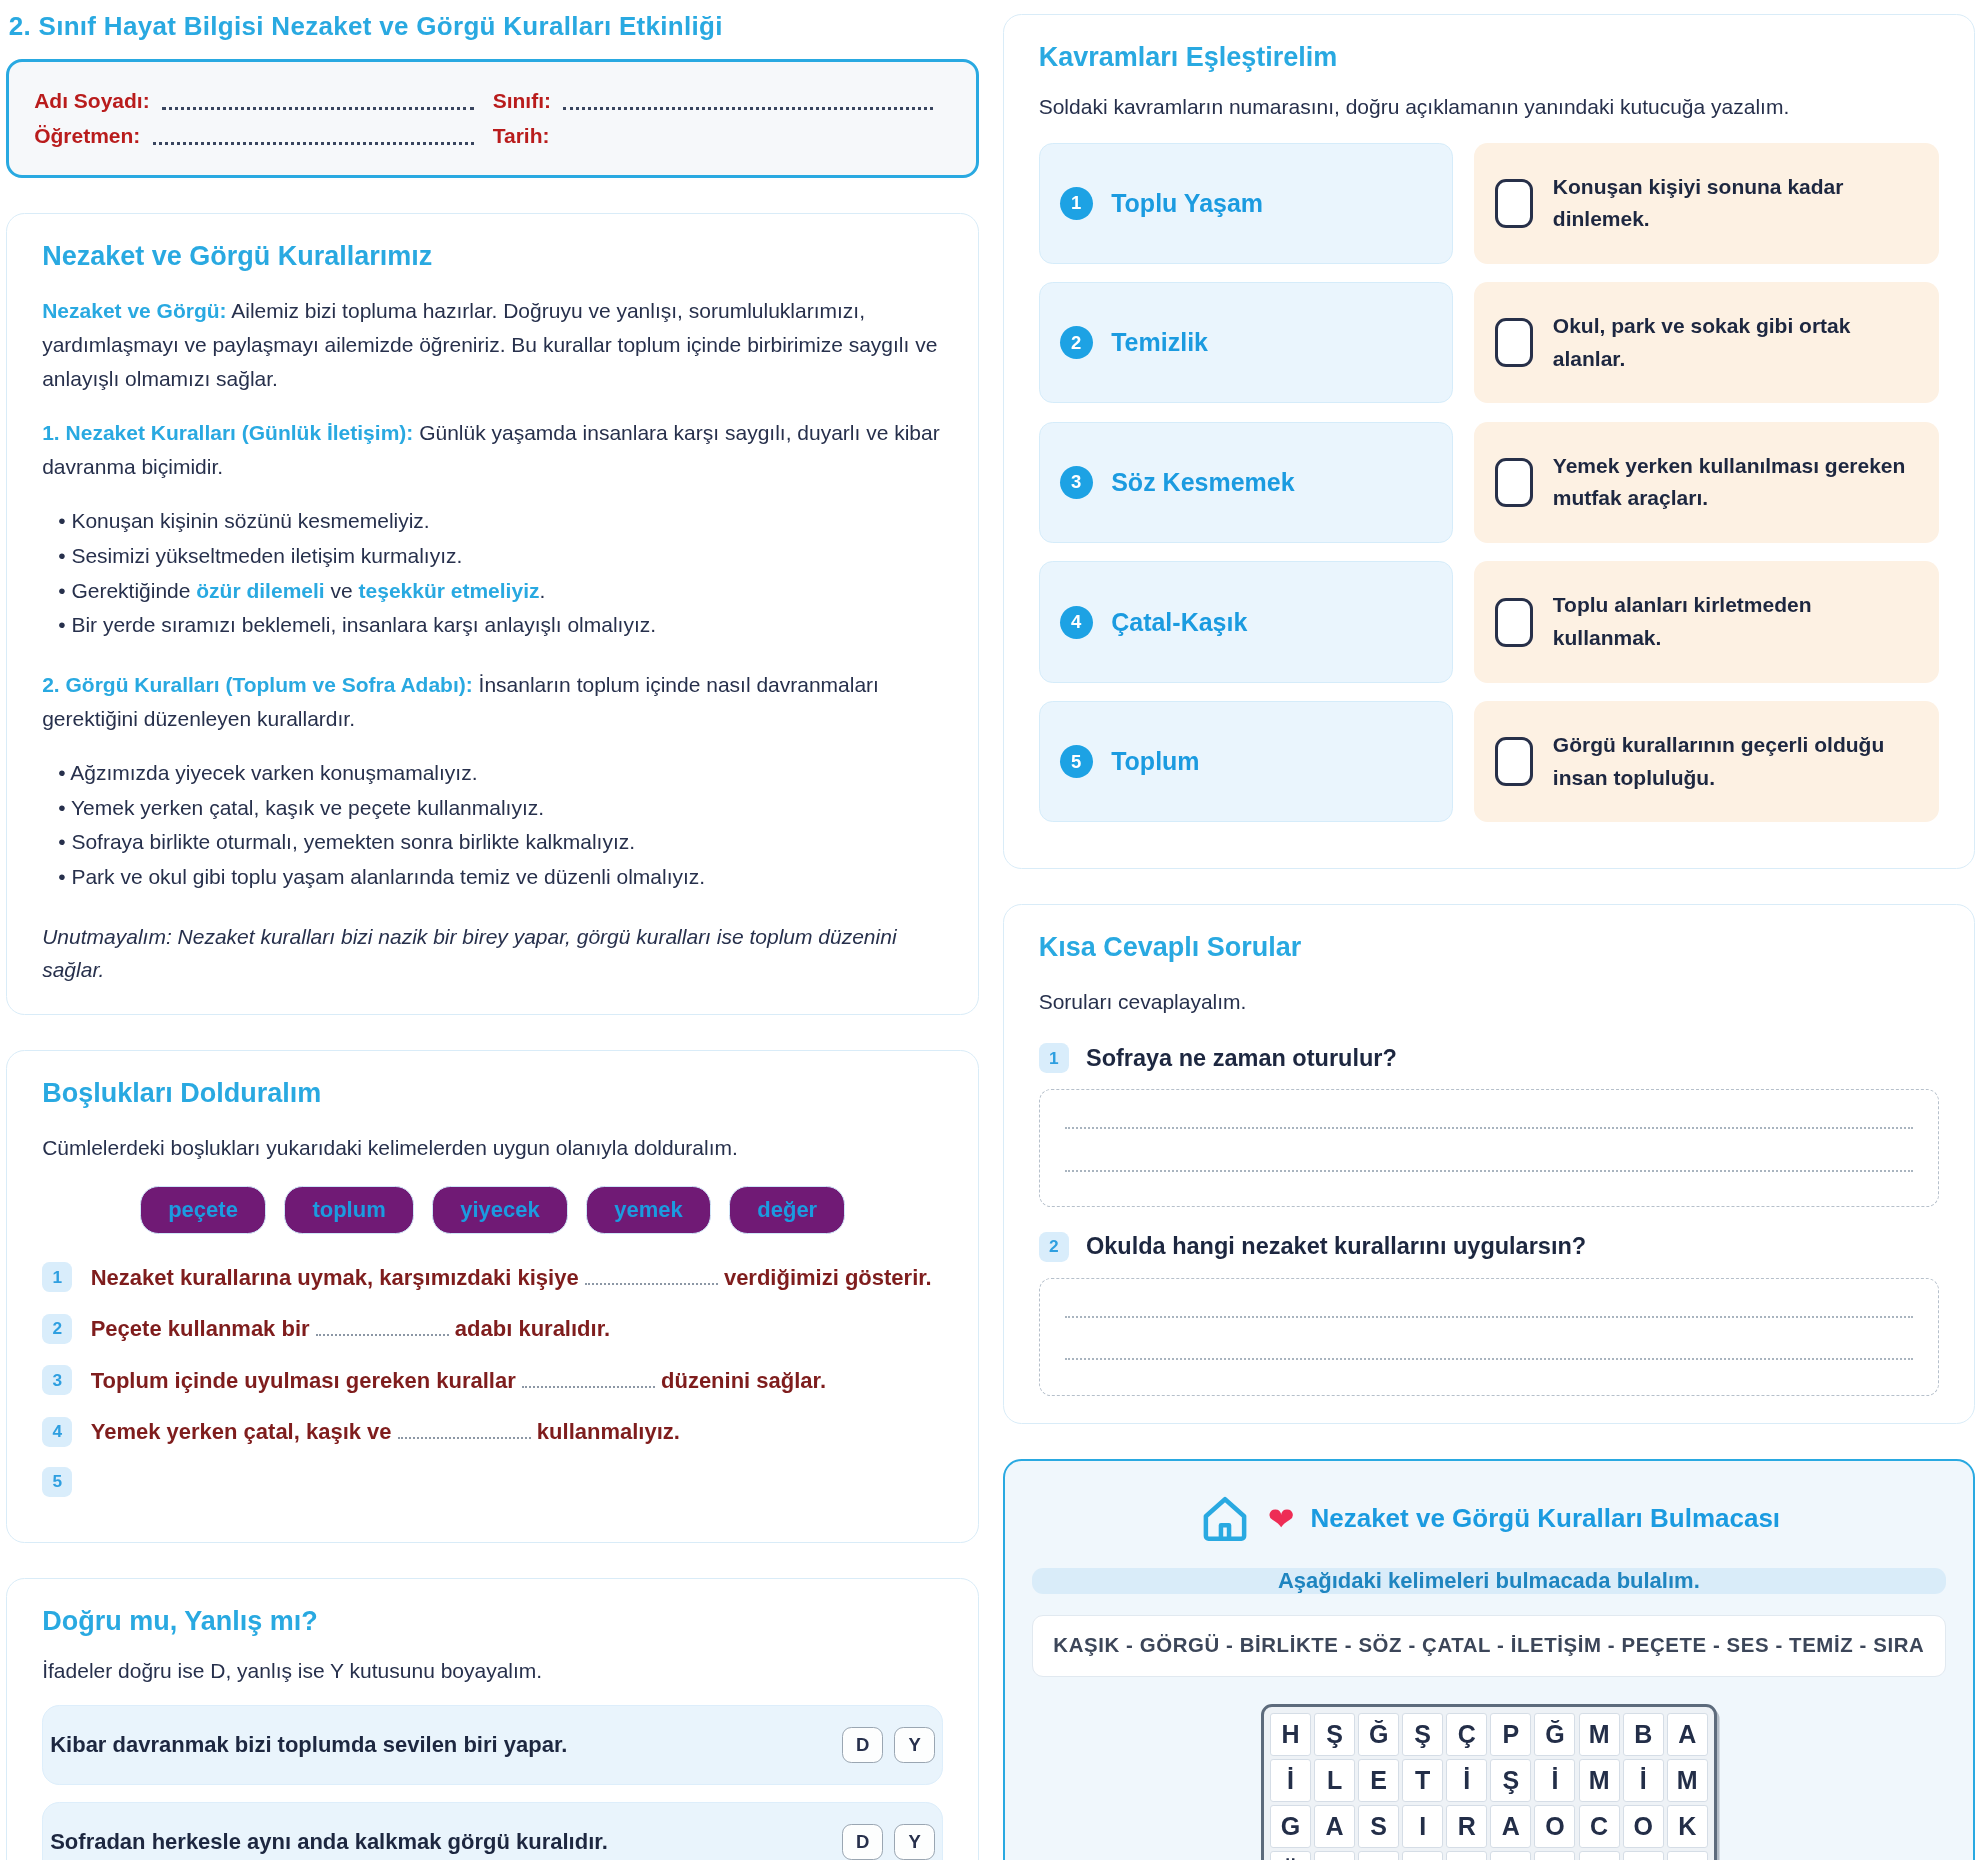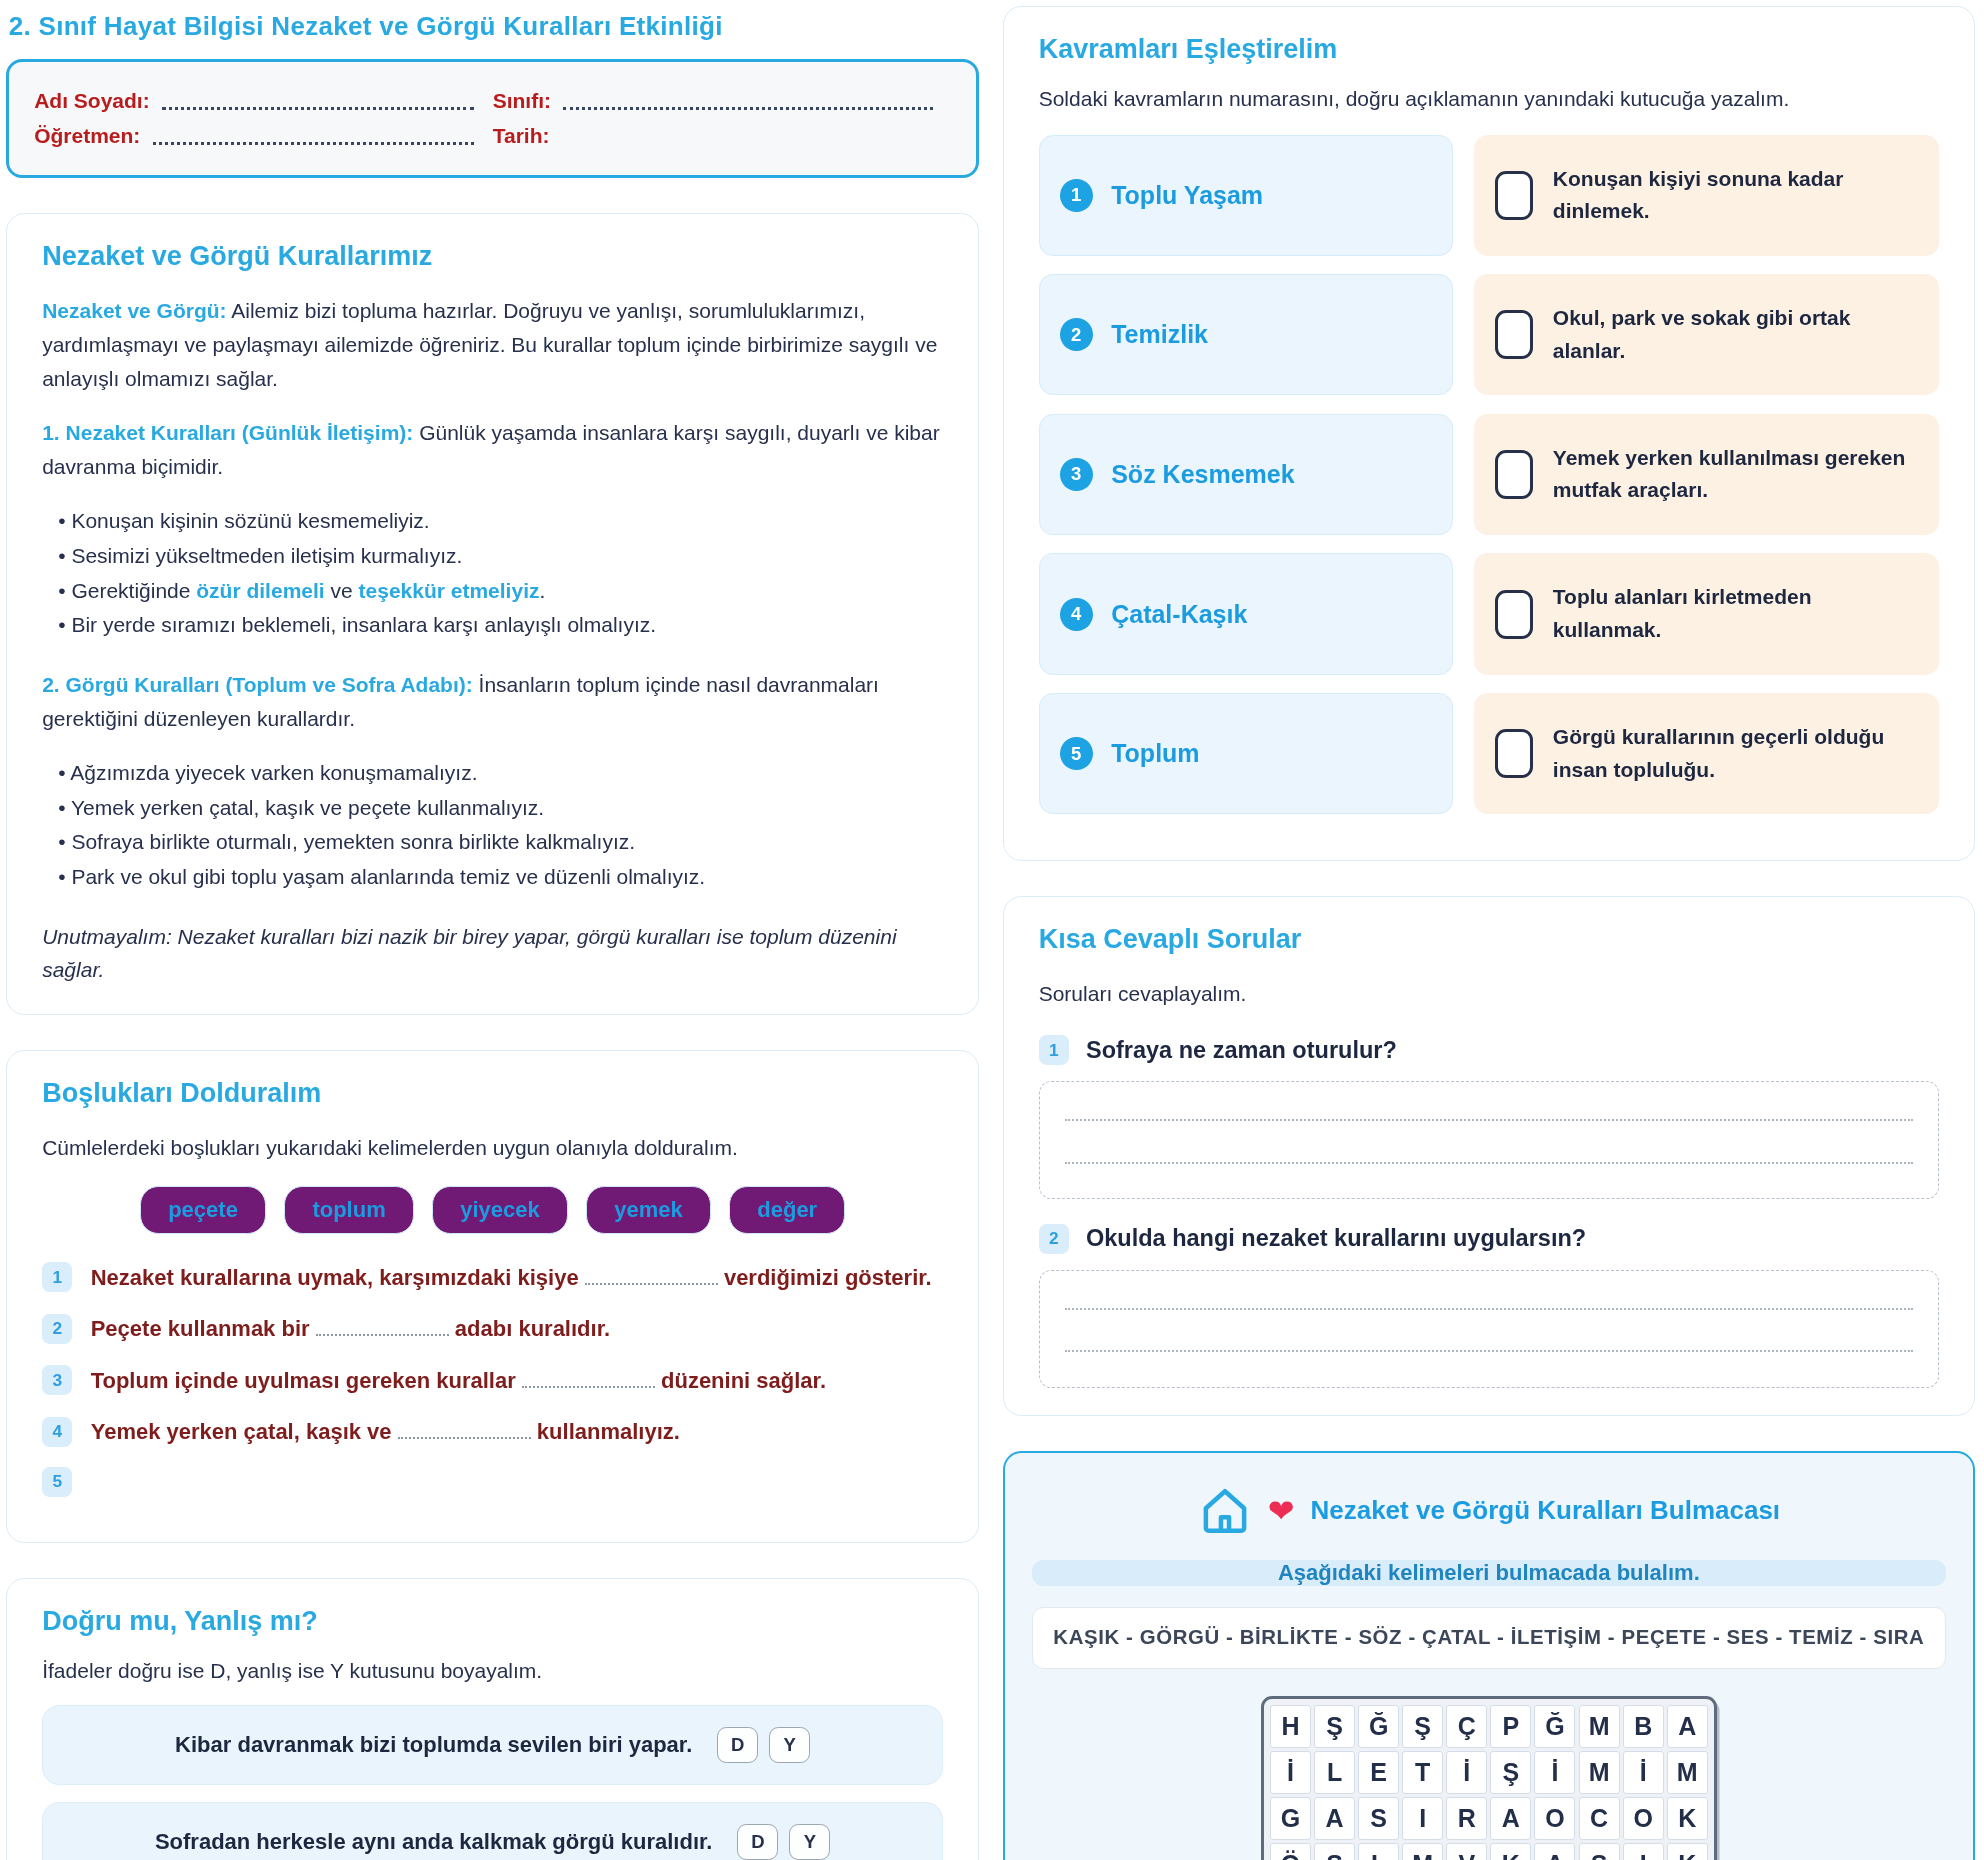--- a/index.html
+++ b/index.html
@@ -57,34 +57,34 @@
   .fill-item { display: flex; align-items: center; gap: 18.5px; margin: 18.5px 0; }
   .fill-text { font-size: 22px; font-weight: bold; color: #7f1d1d; line-height: 1.5; }
   .blank {
     display: inline-block; width: 133px; height: 18.5px;
     border-bottom: 2.5px dotted #8c97a5; vertical-align: baseline;
   }
 
   
   .tf-intro { font-size: 21px; margin-bottom: 22px; }
   .tf-row {
-    display: flex; align-items: center; justify-content: center; gap: 25px;
+    display: flex; align-items: center; justify-content: space-between; gap: 25px;
     background: #e9f4fc; border: 1.2px solid #ddeefb; border-radius: 17.3px;
-    padding: 21px 39px; margin: 17.3px 0;
+    padding: 21px 7px; margin: 17.3px 0;
   }
   .tf-text { font-size: 22px; font-weight: bold; color: #1d2740; }
   .dy { display: flex; gap: 11px; flex-shrink: 0; }
   .dy-btn {
     width: 41px; height: 36px; background: #fdfefe; border: 1.2px solid #9aa6b2;
     border-radius: 9.3px; font-size: 18.5px; font-weight: bold; color: #27304c;
     display: flex; align-items: center; justify-content: center;
   }
 
   
-  .match-card { margin-top: 0; }
+  .match-card { margin-top: 8px; }
   .match-intro { font-size: 21px; margin-bottom: 23.5px; }
   .match-row { display: flex; gap: 21px; margin: 18.5px 0; }
   .concept {
     width: 46%; display: flex; align-items: center; gap: 18.5px;
     background: #eaf5fd; border: 1.2px solid #d5ecfa; border-radius: 13.6px;
     padding: 25px 20px;
   }
   .num-circle {
     width: 33px; height: 33px; flex-shrink: 0; border-radius: 50%;
     background: #1da2e4; color: #ffffff; font-weight: bold; font-size: 18.5px;

